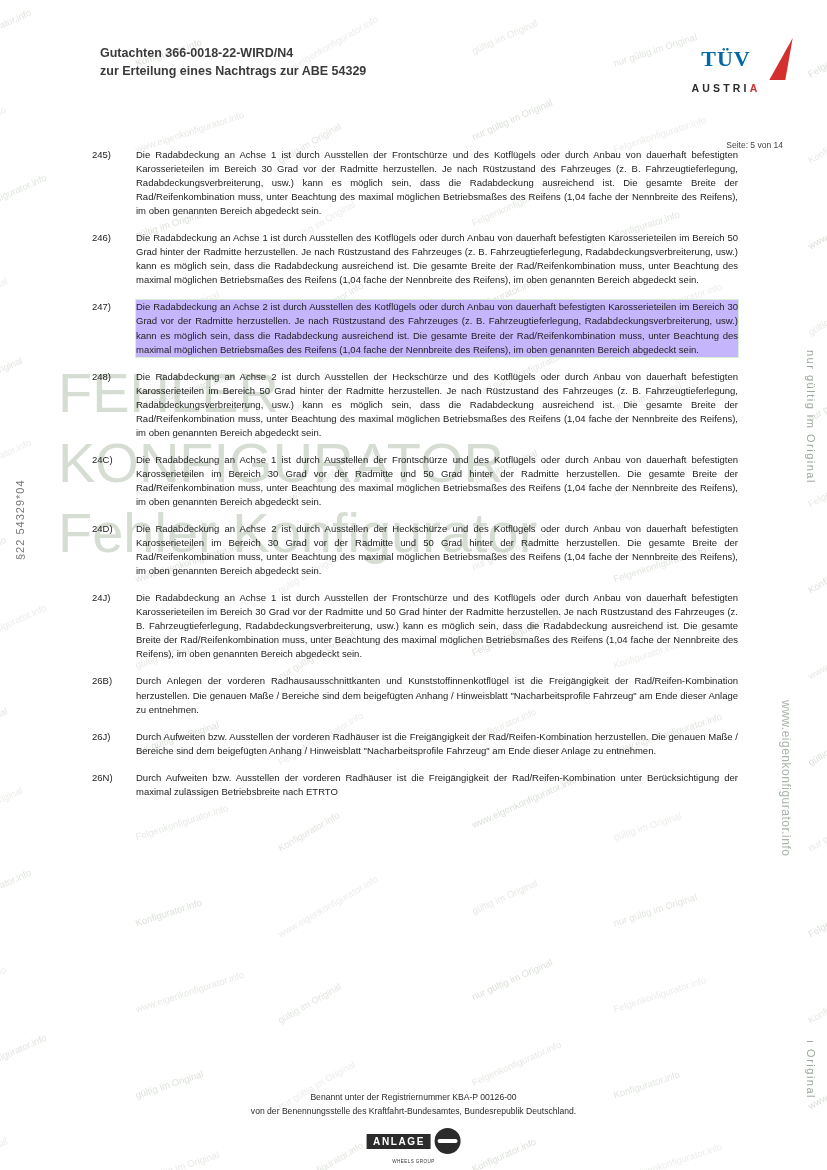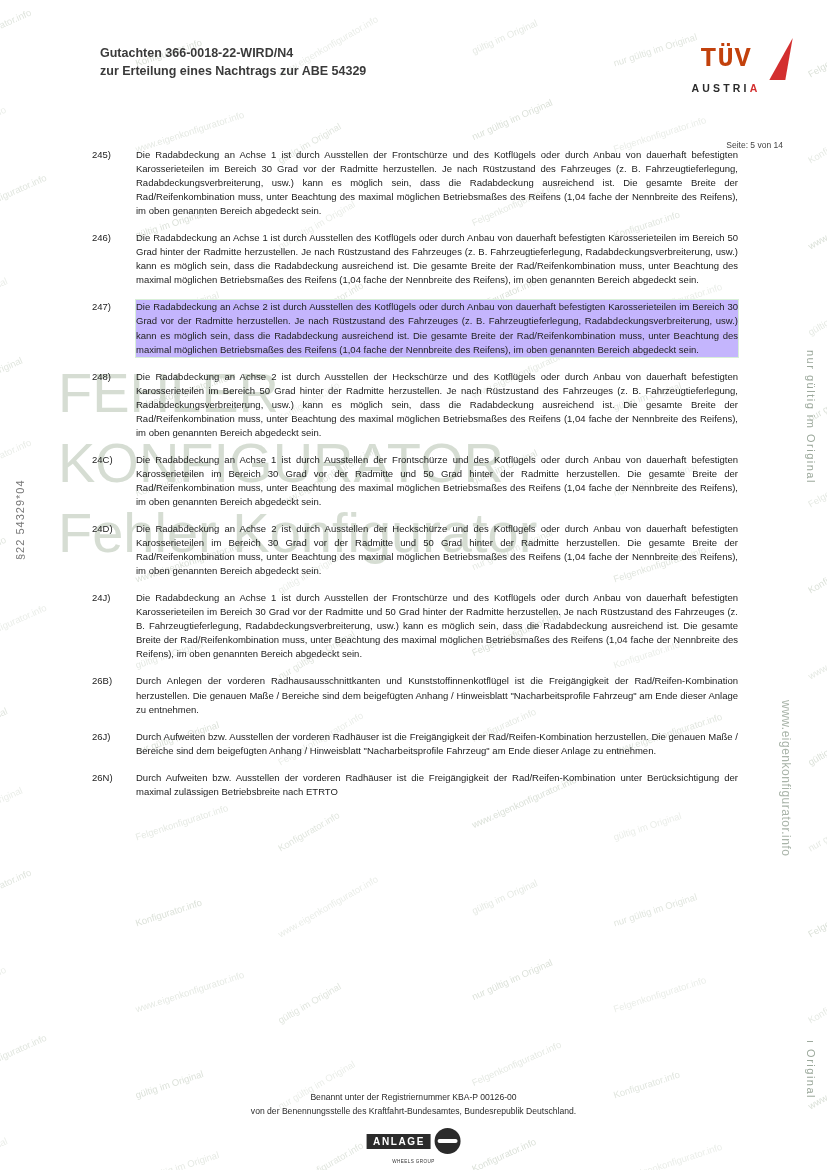--- a/index.html
+++ b/index.html
@@ -140,25 +140,25 @@
     right: 40px;
     top: 40px;
     width: 122px;
     text-align: center;
   }
   .tuv-mark {
     position: relative;
     height: 40px;
   }
   .tuv-word {
-    font-family: Liberation Mono, monospace;
-    font-size: 27px;
+    font-family: Liberation Serif, serif;
+    font-size: 22px;
     font-weight: bold;
     letter-spacing: 1px;
-    color: #c2410c;
+    color: #0369a1;
     line-height: 38px;
   }
   .tuv-slash {
     position: absolute;
     right: -2px;
     top: -2px;
     width: 0; height: 0;
     border-left: 16px solid transparent;
     border-bottom: 42px solid #d32f2f;
     transform: skewX(-10deg);

